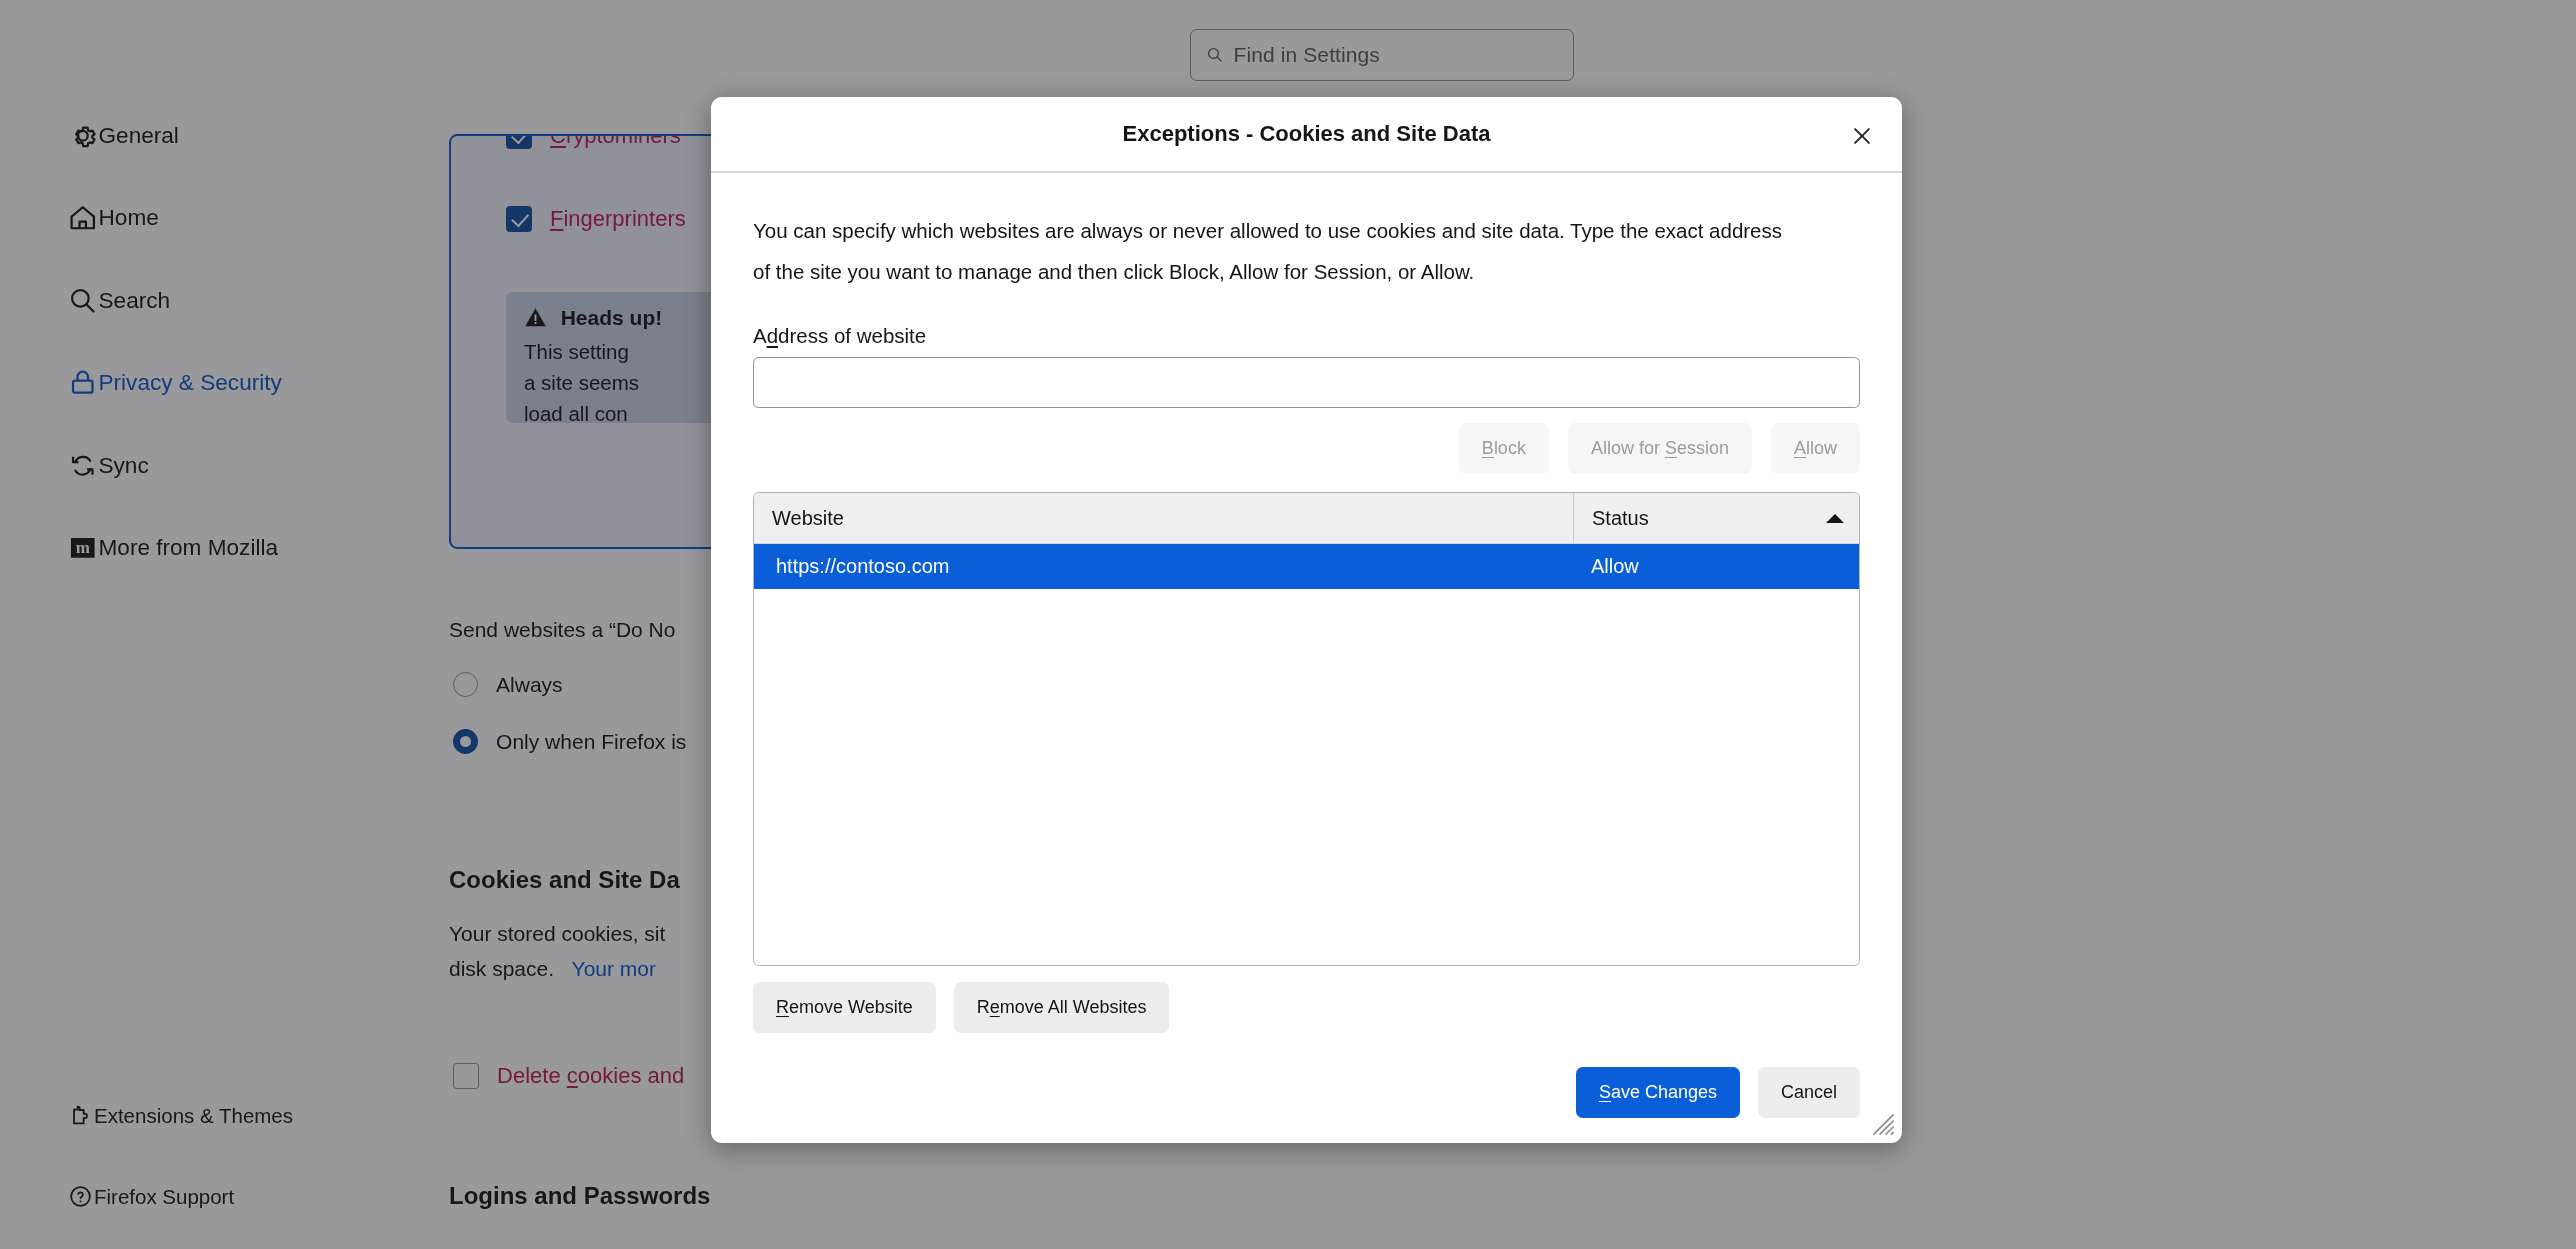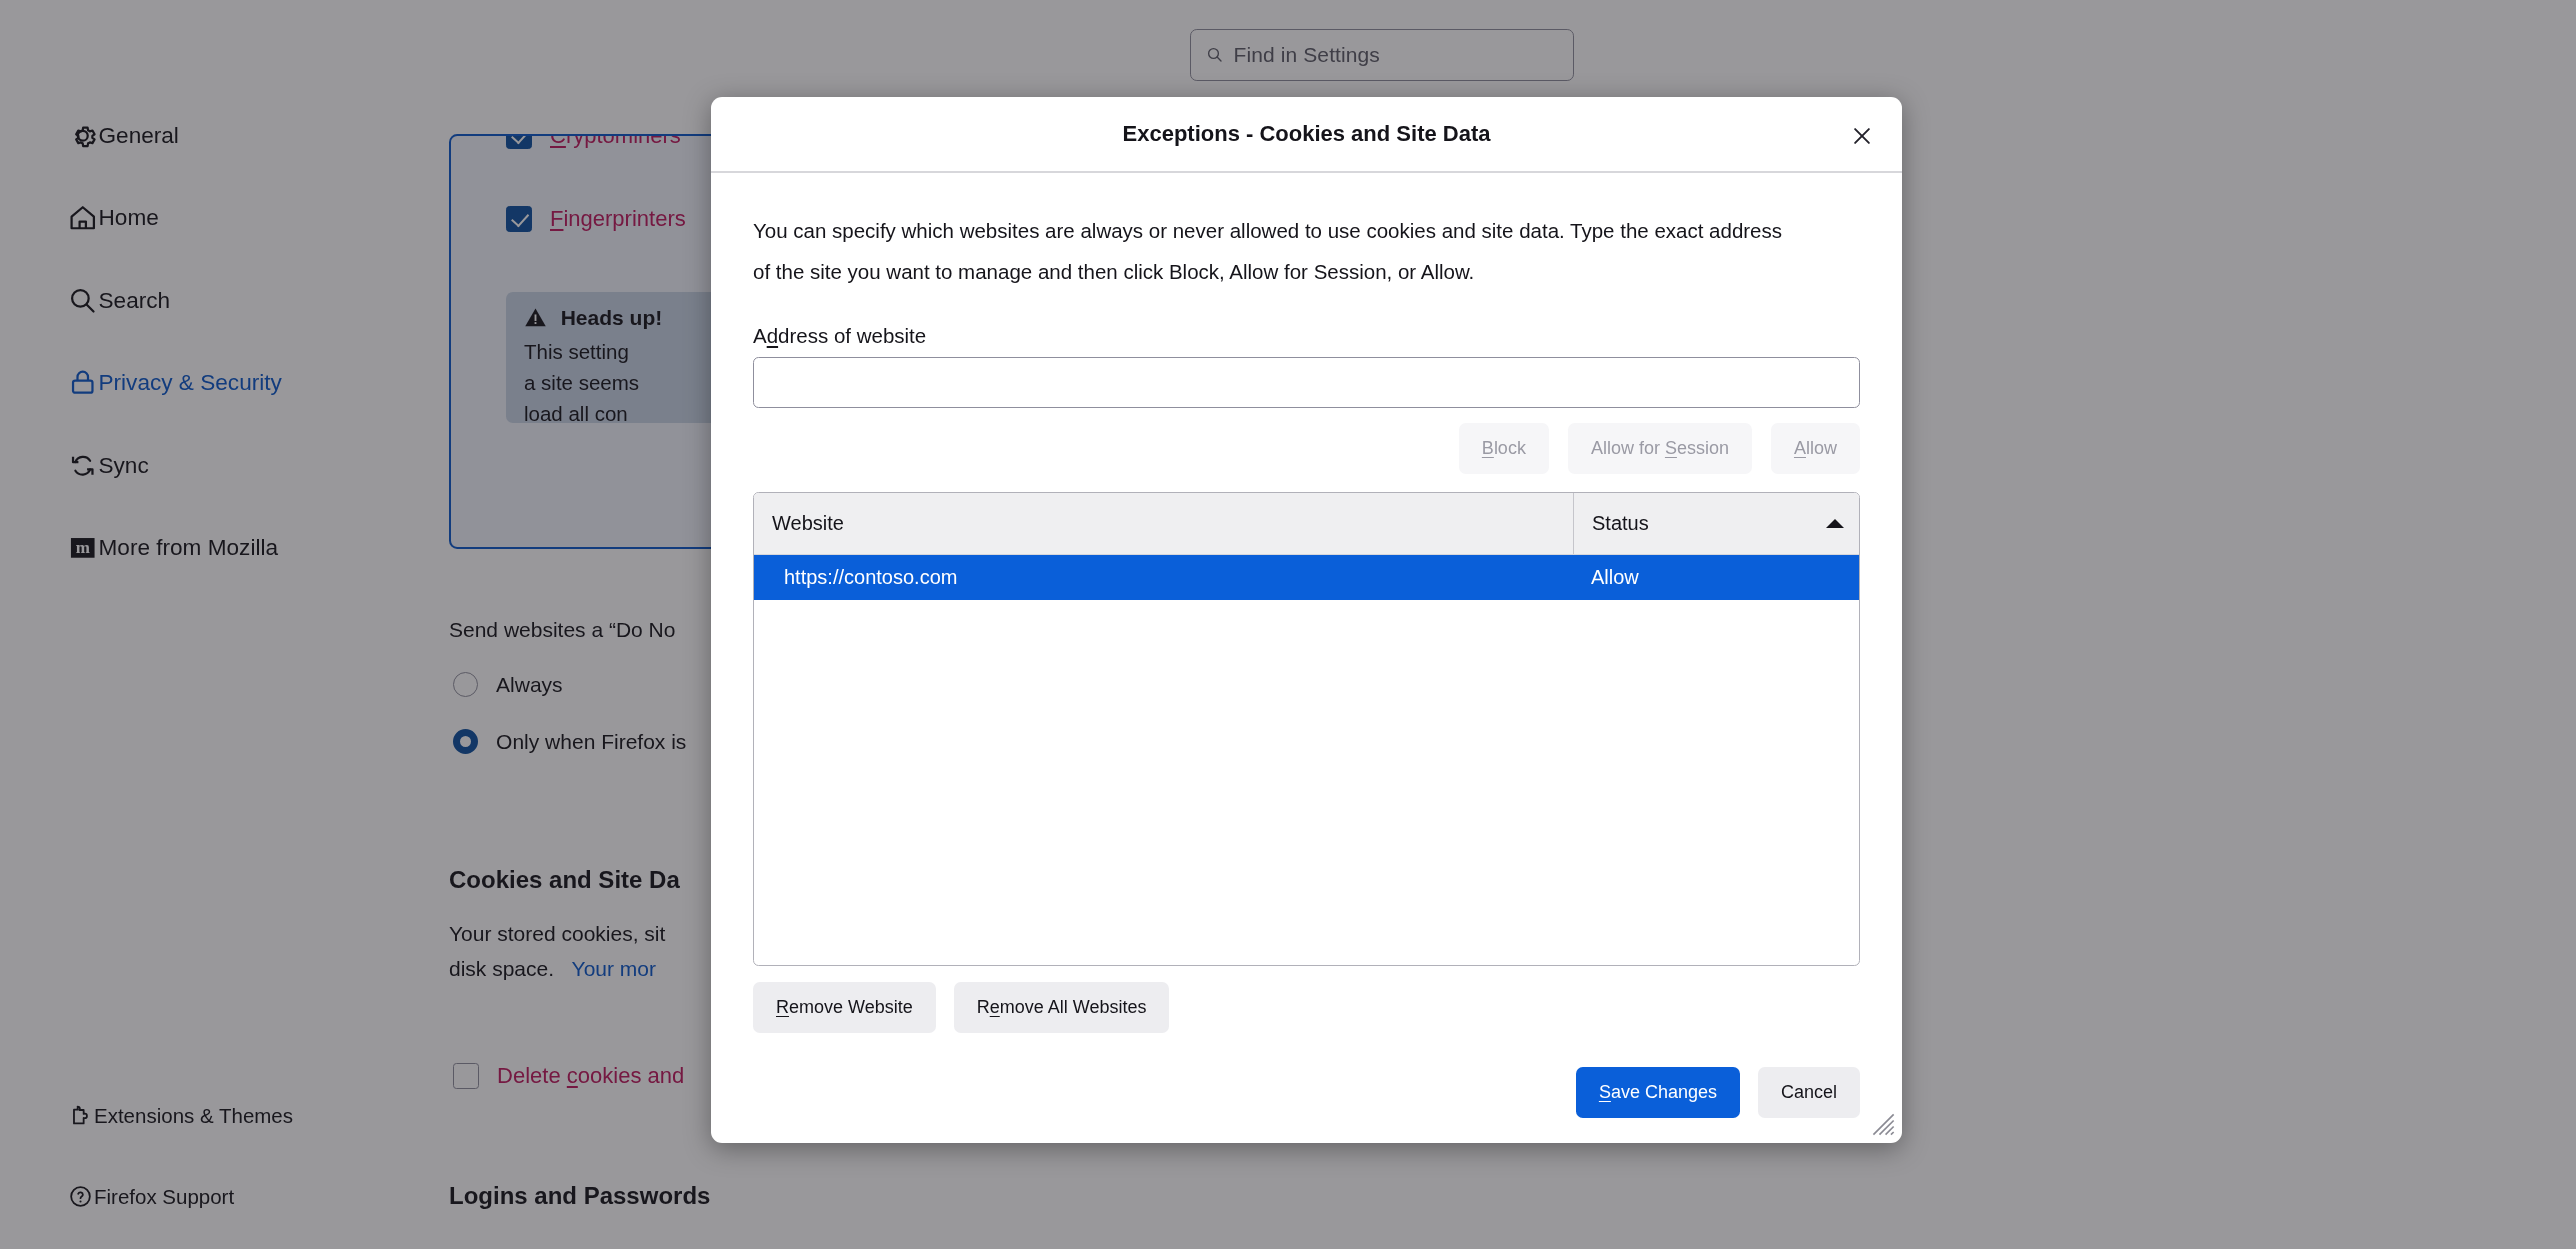--- a/index.html
+++ b/index.html
@@ -275,21 +275,21 @@
     margin-top: 18px;
     width: 1107px;
     height: 474px;
     border: 1.4px solid #b1b1b9;
     border-radius: 5.5px;
     overflow: hidden;
     background: #ffffff;
   }
   .list-head {
     display: flex;
-    height: 62px;
+    height: 51px;
     background: #efeff1;
     border-bottom: 1.4px solid #d7d7db;
     align-items: stretch;
   }
   .col-website {
     flex: 0 0 819px;
     display: flex; align-items: center;
     padding-left: 18px;
     font-size: 20px; color: #15141a;
   }
@@ -312,21 +312,21 @@
     height: 45px;
     align-items: stretch;
     background: #ffffff;
   }
   .list-row.selected { background: #0a5fd9; }
   .list-row.selected .cell { color: #ffffff; }
   .cell {
     display: flex; align-items: center;
     font-size: 20px; color: #15141a;
   }
-  .cell-website { flex: 0 0 819px; padding-left: 30px; }
+  .cell-website { flex: 0 0 819px; padding-left: 22px; }
   .cell-status { flex: 1; padding-left: 18px; }
 
   .bottom-btn-row {
     display: flex; gap: 18px;
     margin-top: 16.4px;
     width: 1107px;
   }
   .dlg-footer {
     display: flex; justify-content: flex-end; gap: 18px;
     margin-top: 34px;

